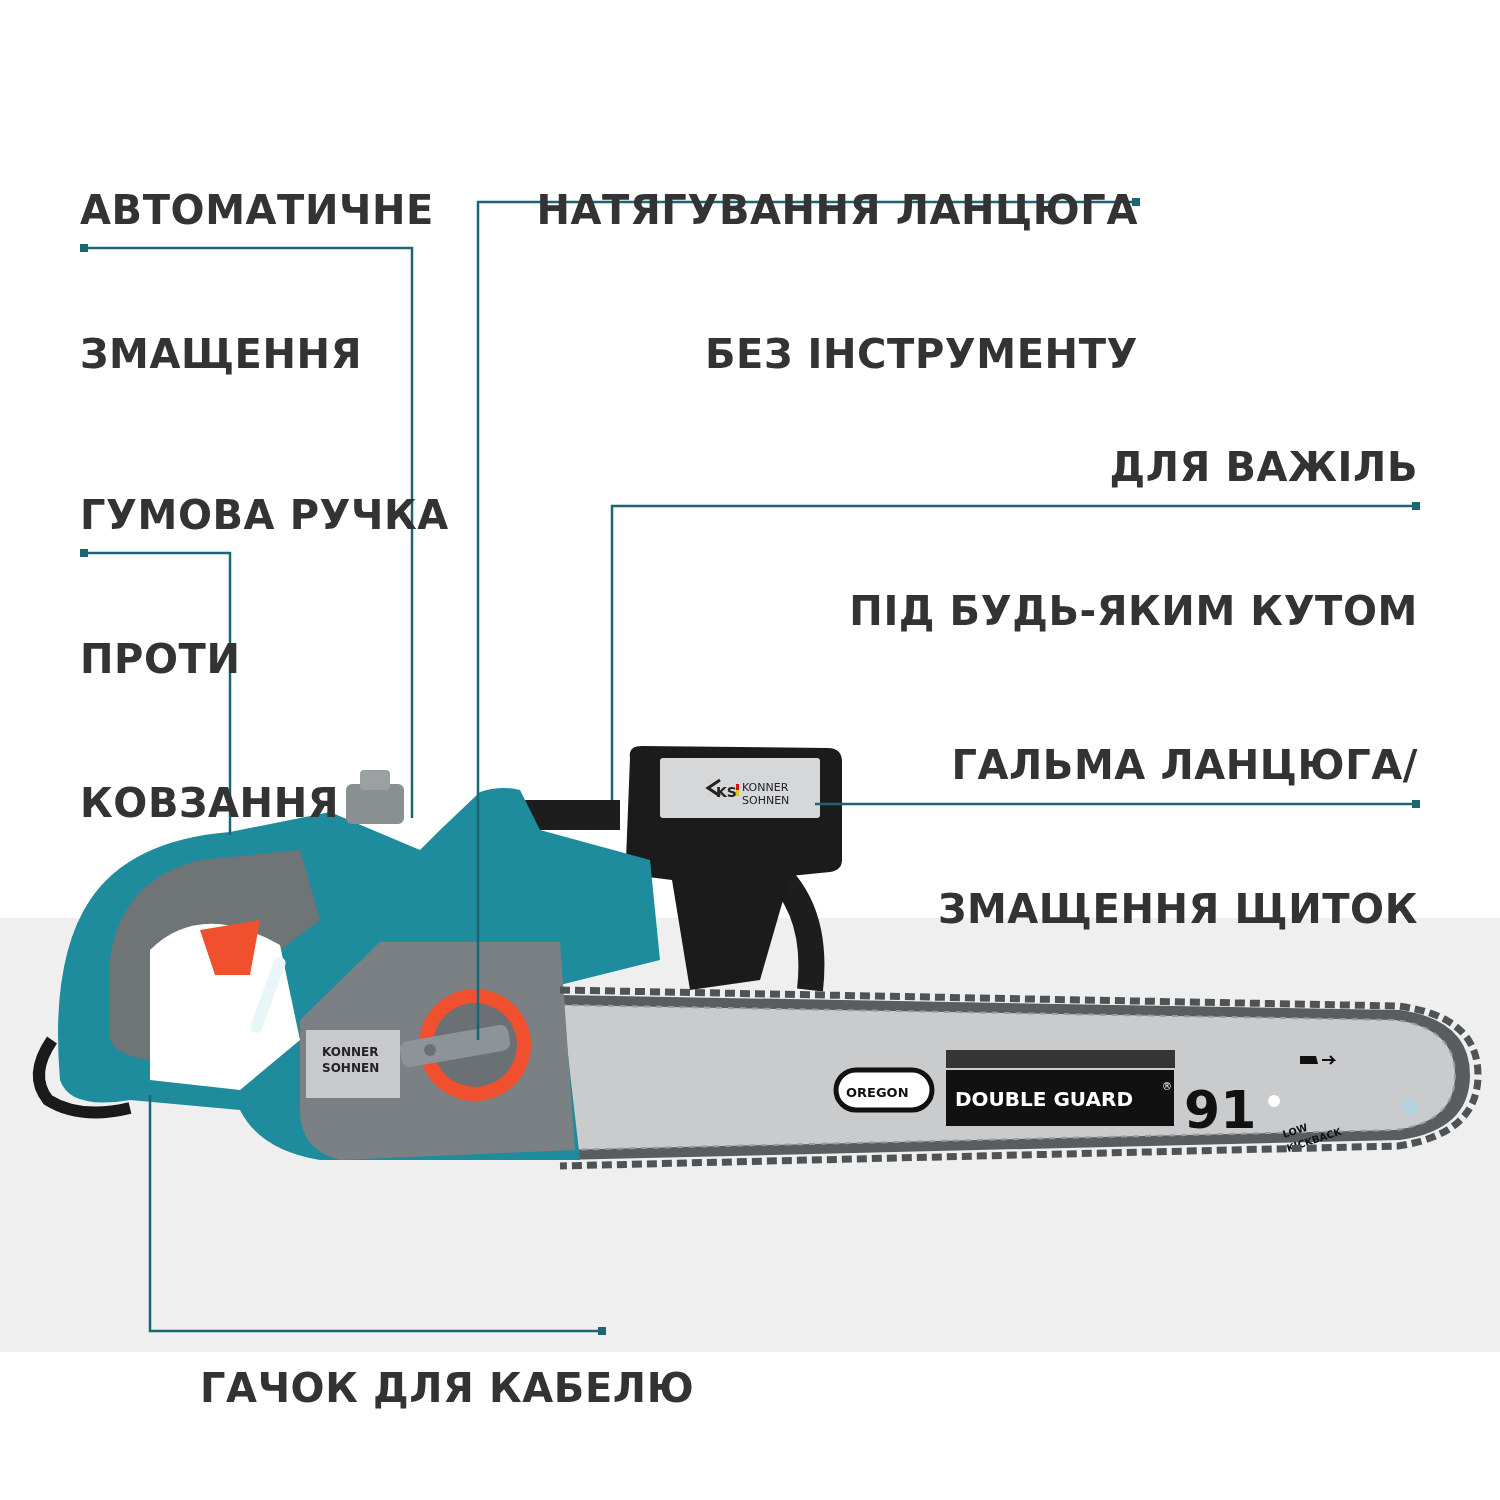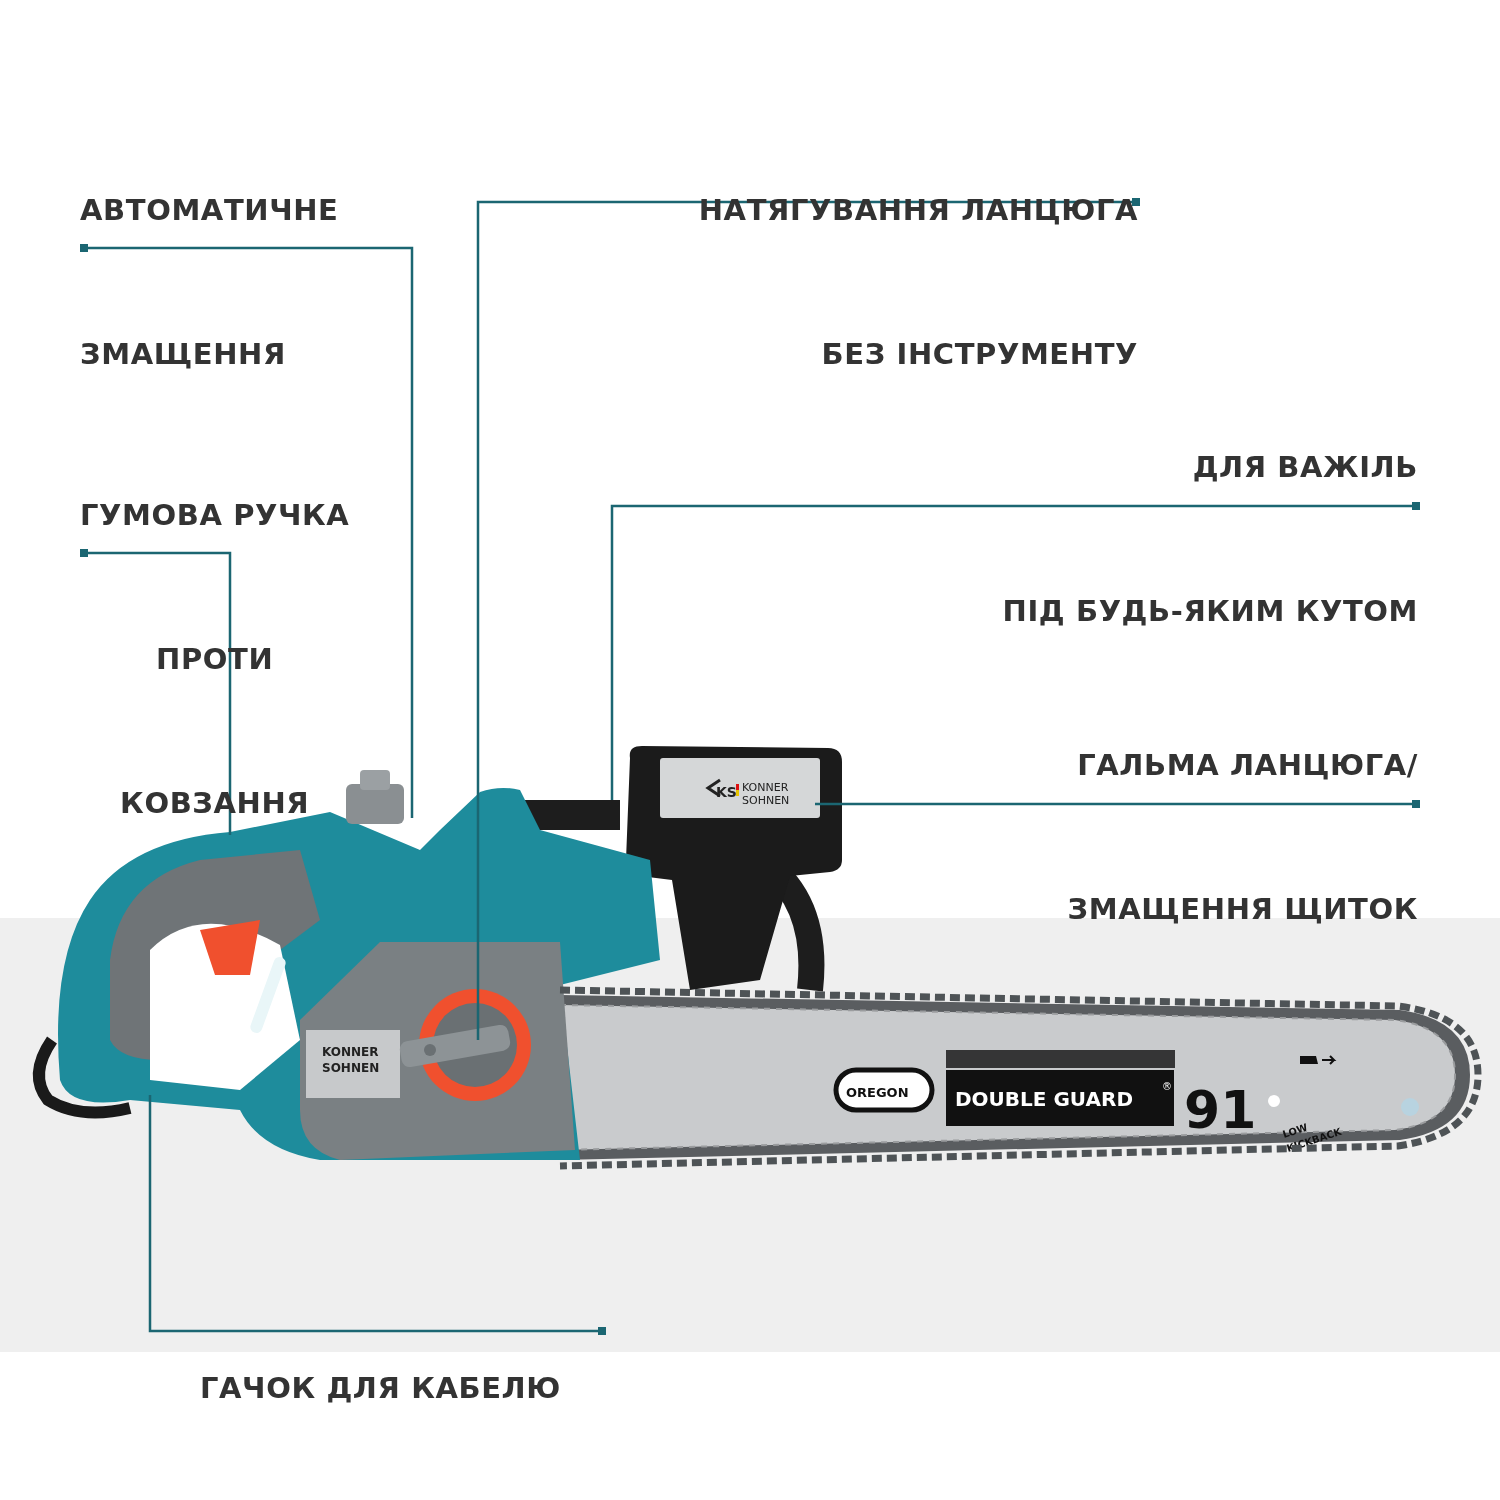--- a/index.html
+++ b/index.html
@@ -1,19 +1,19 @@
 <!DOCTYPE html>
 <html><head>
 <meta charset="utf-8">
 <style>
   html, body { margin: 0; padding: 0; }
   body { width: 1500px; height: 1500px; background: #ffffff; position: relative; overflow: hidden;
          font-family: "DejaVu Sans", "Liberation Sans", sans-serif; }
   .band { position: absolute; left: 0; top: 918px; width: 1500px; height: 434px; background: #efefef; }
-  .label { position: absolute; color: #333333; font-weight: bold; font-size: 29px; line-height: 48px;
+  .label { position: absolute; color: #333333; font-weight: bold; font-size: 40px; line-height: 48px;
            letter-spacing: 0.6px; white-space: pre; }
   .label .ln { display: block; }
   .left { text-align: left; }
   .right { text-align: right; }
   svg.lines { position: absolute; left: 0; top: 0; width: 1500px; height: 1500px; pointer-events: none; }
   .saw { position: absolute; left: 0; top: 0; width: 1500px; height: 1500px; }
 </style>
 </head>
 <body>
 
@@ -107,21 +107,21 @@
 <div class="label right" style="right:362px; top:90px;margin-left:17px;">
   <span class="ln">НАТЯГУВАННЯ ЛАНЦЮГА</span>
   <span class="ln">БЕЗ ІНСТРУМЕНТУ</span>
 </div>
 
 <div class="label right" style="right:82px; top:347px;">
   <span class="ln">ДЛЯ ВАЖІЛЬ</span>
   <span class="ln">ПІД БУДЬ-ЯКИМ КУТОМ</span>
 </div>
 
-<div class="label left" style="left:80px; top:395px;text-align:center;">
+<div class="label left" style="left:80px; top:395px;">
   <span class="ln">ГУМОВА РУЧКА</span>
   <span class="ln">ПРОТИ</span>
   <span class="ln">КОВЗАННЯ</span>
 </div>
 
 <div class="label right" style="right:82px; top:645px;">
   <span class="ln">ГАЛЬМА ЛАНЦЮГА/</span>
   <span class="ln">ЗМАЩЕННЯ ЩИТОК</span>
 </div>
 

